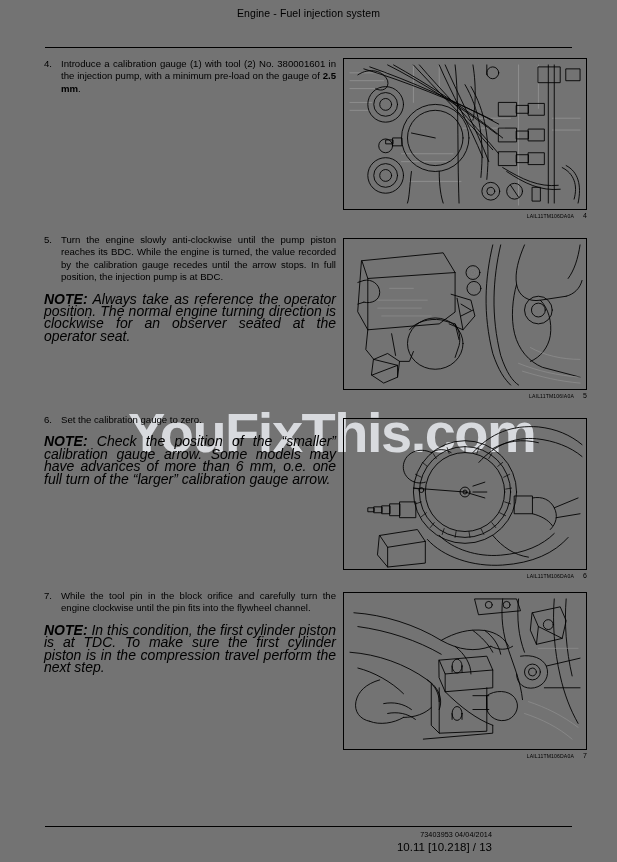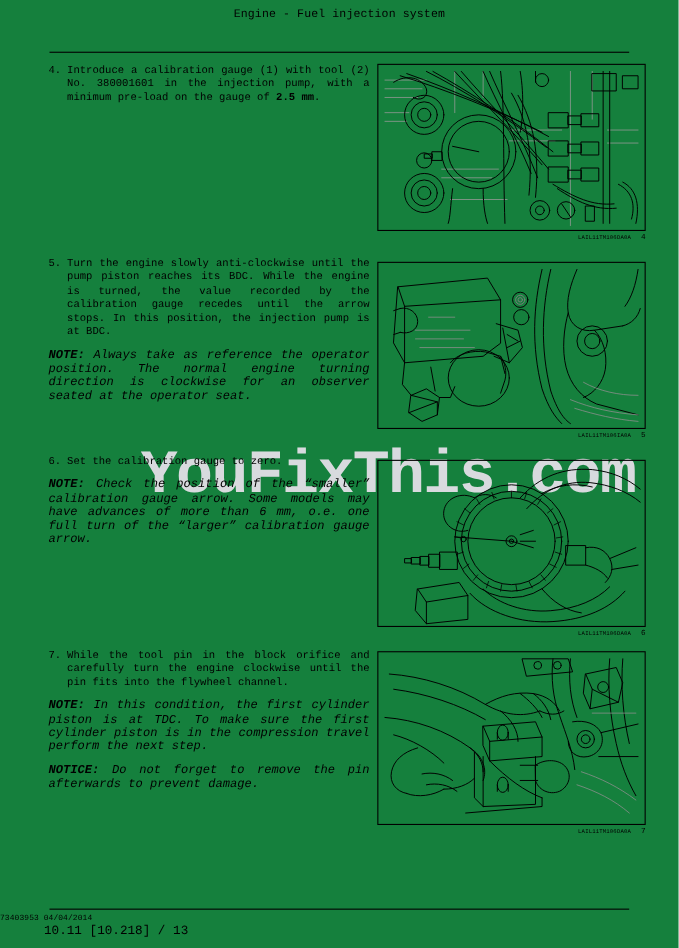--- a/index.html
+++ b/index.html
@@ -8,23 +8,22 @@
     background: #ffffff;
   }
   body {
     font-family: "Liberation Sans", sans-serif;
     color: #000000;
   }
   .page {
     position: relative;
     width: 617px;
     height: 862px;
-    background: #15803d;
+    background: #737373;
     overflow: hidden;
-    font-family: Liberation Mono, monospace;
   }
 
   
   .page-header {
     position: absolute;
     top: 7px;
     left: 0;
     width: 617px;
     text-align: center;
     font-size: 10.5px;
@@ -47,21 +46,21 @@
     height: 1px;
     background: #000;
   }
 
   
   .footer {
     position: absolute;
     left: 0;
     top: 830px;
     width: 492px;
-    text-align: left;
+    text-align: right;
   }
   .footer-code {
     font-size: 7.2px;
     line-height: 10px;
     color: #000;
     letter-spacing: 0.1px;
   }
   .footer-page {
     font-size: 11.5px;
     line-height: 14px;
@@ -101,21 +100,21 @@
   .step-num {
     width: 17px;
     flex: 0 0 17px;
     text-align: left;
   }
   .step-text {
     flex: 1 1 auto;
     text-align: justify;
   }
   .note {
-    font-size: 11px;
+    font-size: 14px;
     line-height: 12.4px;
     font-style: italic;
     text-align: justify;
     margin-top: 9px;
   }
   .note .lbl {
     font-weight: bold;
     font-style: italic;
   }
   .bold { font-weight: bold; }
@@ -264,21 +263,21 @@
       </svg>
     </div>
     <div class="figure-caption">
       <span>LAIL11TM106DA0A</span><span class="cap-num">4</span>
     </div>
   </div>
 
   <div class="step-block" style="top:234px;">
     <div class="step">
       <span class="step-num">5.</span>
-      <span class="step-text">Turn the engine slowly anti-clockwise until the pump piston reaches its BDC. While the engine is turned, the value recorded by the calibration gauge recedes until the arrow stops. In this position, the injection pump is at BDC.</span>
+      <span class="step-text">Turn the engine slowly anti-clockwise until the pump piston reaches its BDC. While the engine is turned, the value recorded by the calibration gauge recedes until the arrow stops. In full position, the injection pump is at BDC.</span>
     </div>
     <div class="note"><span class="lbl">NOTE:</span><span> Always take as reference the operator position. The normal engine turning direction is clockwise for an observer seated at the operator seat.</span></div>
   </div>
 
   <div class="figure" style="left:343px; top:238px; width:244px; height:152px;">
     <div class="figure-box">
       <svg class="figure-svg" viewBox="0 0 244 152" preserveAspectRatio="none">
         <g fill="none" stroke="#000" stroke-width="0.9" stroke-linecap="round" stroke-linejoin="round">
 
           <path d="M18 22 L100 14 L112 34 L112 74 L96 86 L24 92 L14 74 Z"></path>
@@ -423,21 +422,20 @@
       <span>LAIL11TM106DA0A</span><span class="cap-num">6</span>
     </div>
   </div>
 
   <div class="step-block" style="top:590px;">
     <div class="step">
       <span class="step-num">7.</span>
       <span class="step-text">While the tool pin in the block orifice and carefully turn the engine clockwise until the pin fits into the flywheel channel.</span>
     </div>
     <div class="note"><span class="lbl">NOTE:</span><span> In this condition, the first cylinder piston is at TDC. To make sure the first cylinder piston is in the compression travel perform the next step.</span></div>
-    <div class="note"><span class="lbl">NOTICE:</span><span> Do not forget to remove the pin afterwards to prevent damage.</span></div>
   </div>
 
   <div class="figure" style="left:343px; top:592px; width:244px; height:158px;">
     <div class="figure-box">
       <svg class="figure-svg" viewBox="0 0 244 158" preserveAspectRatio="none">
         <g fill="none" stroke="#000" stroke-width="0.9" stroke-linecap="round" stroke-linejoin="round">
 
           <path d="M10 20 C40 22 72 32 98 48 C116 58 132 60 148 54"></path>
           <path d="M14 34 C44 38 74 48 98 62"></path>
           <path d="M98 48 C112 40 126 36 142 38 C154 40 162 46 166 54"></path>

